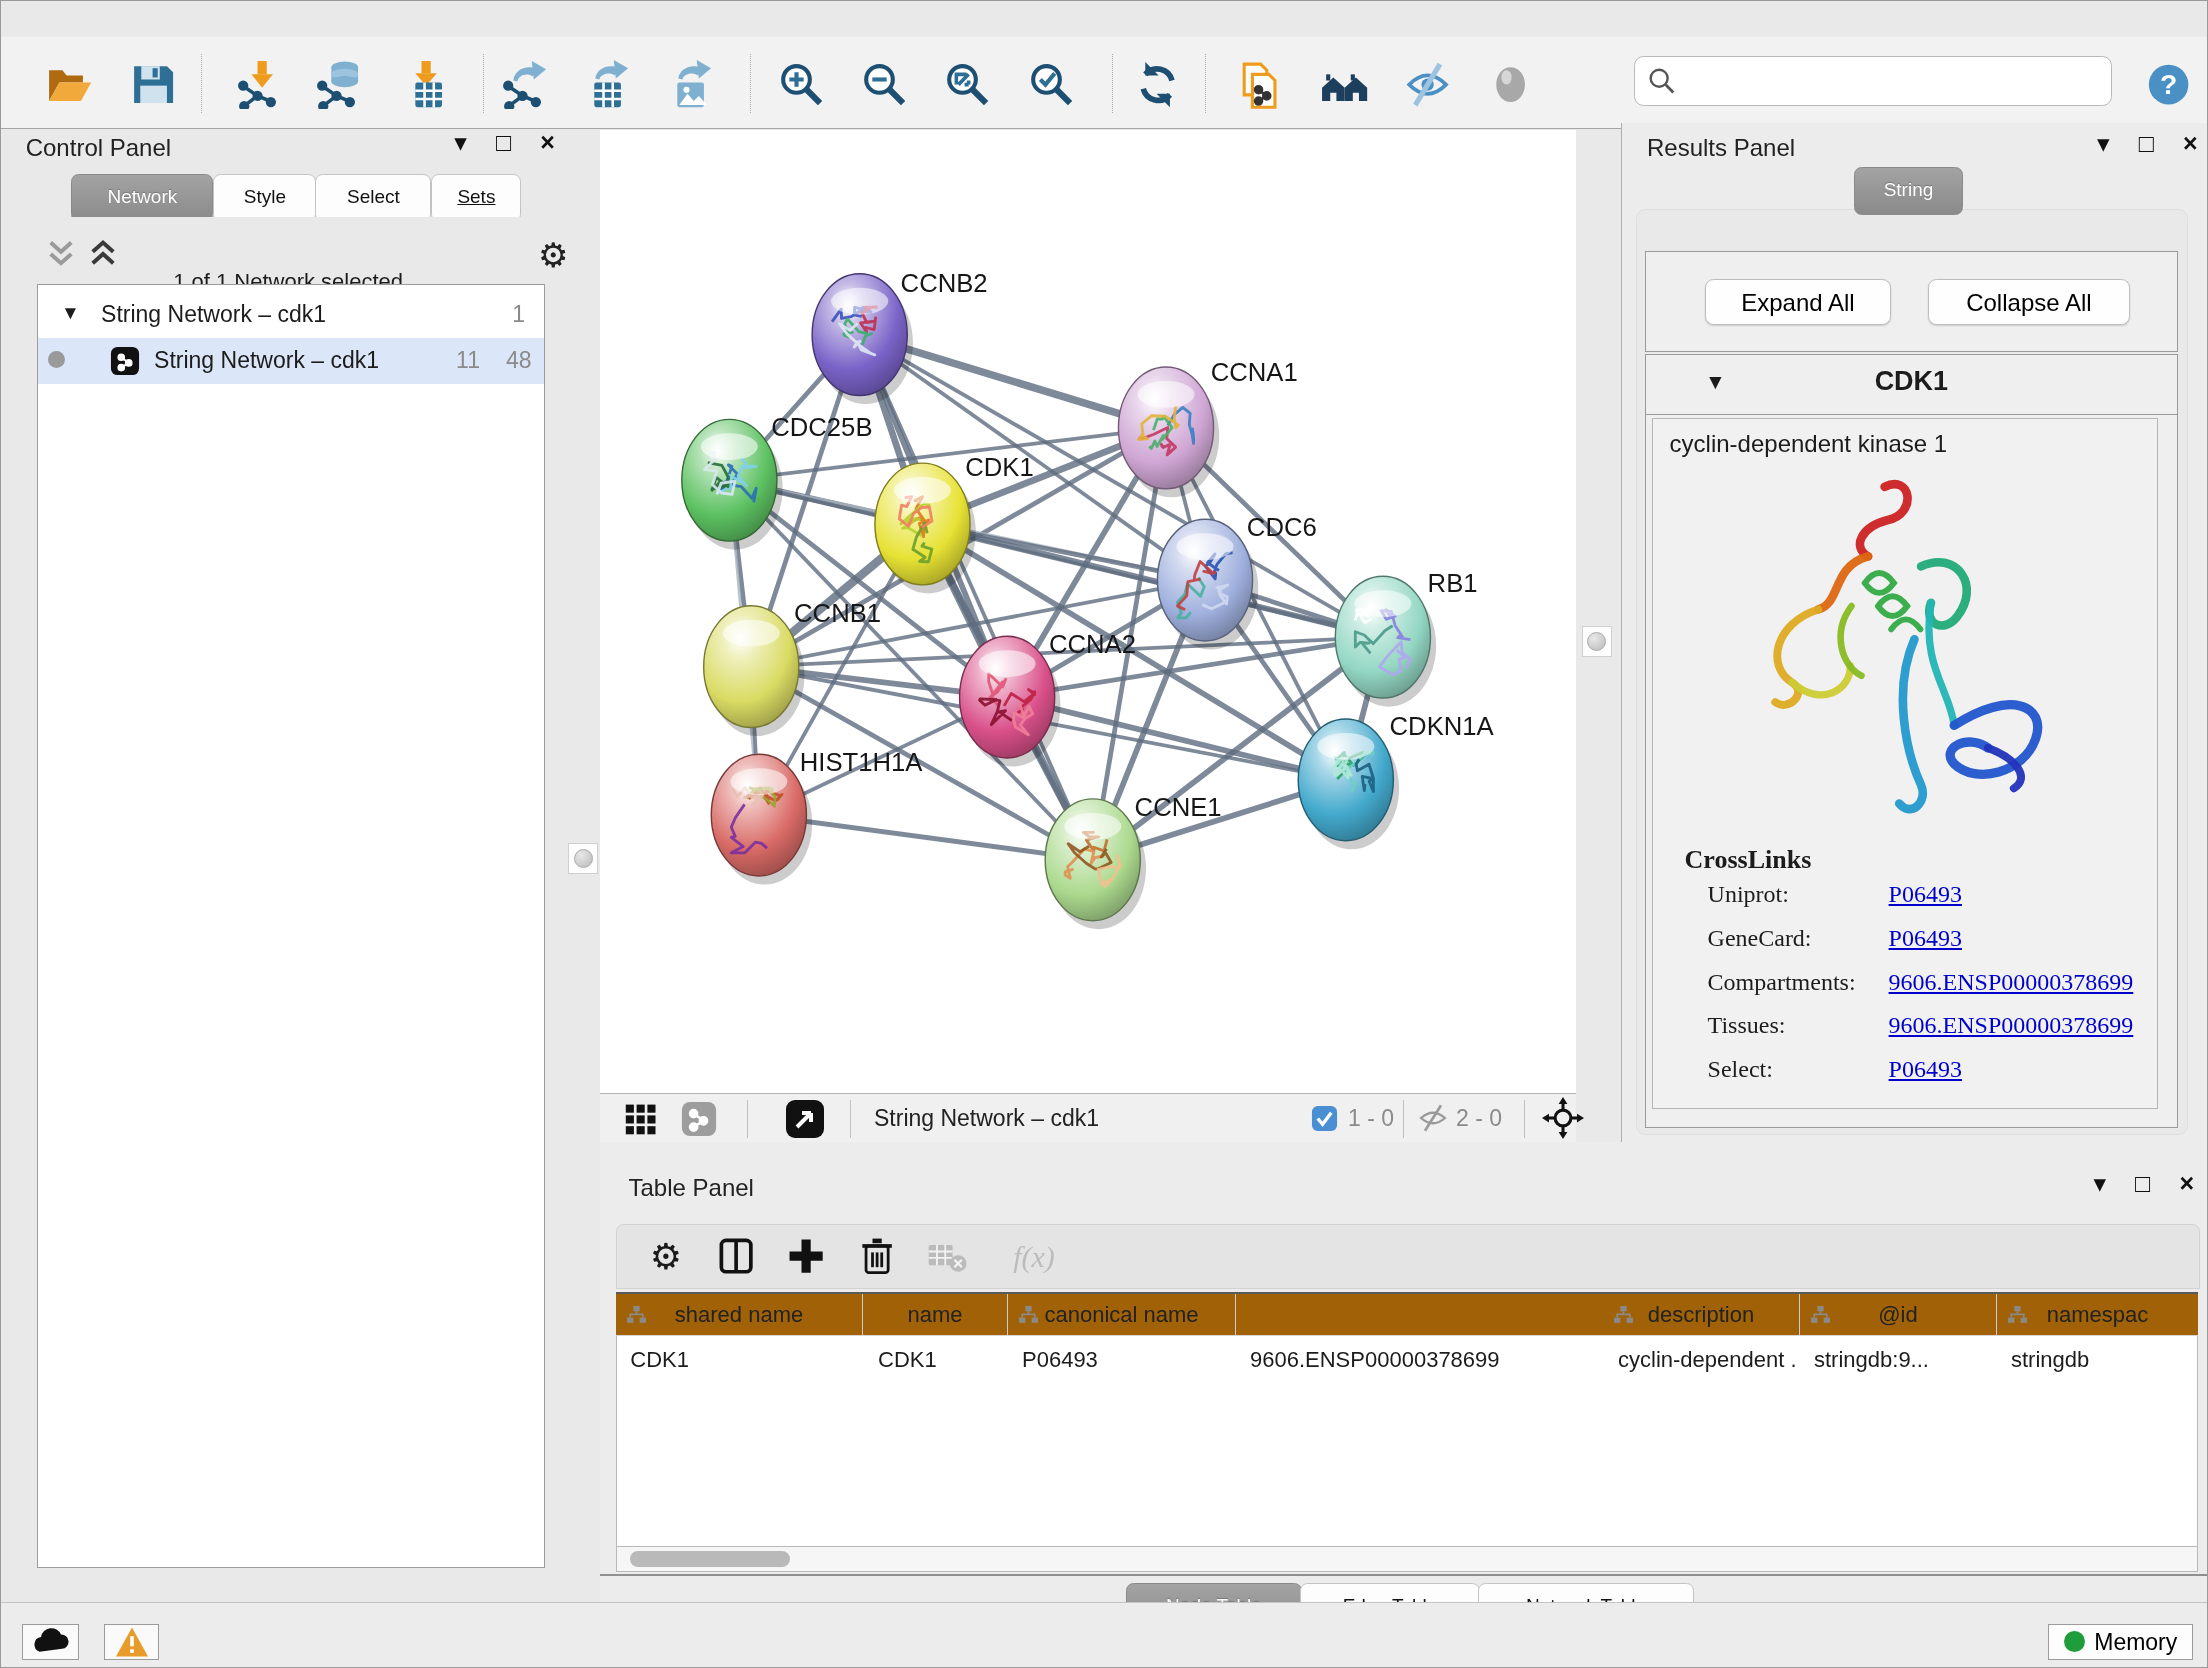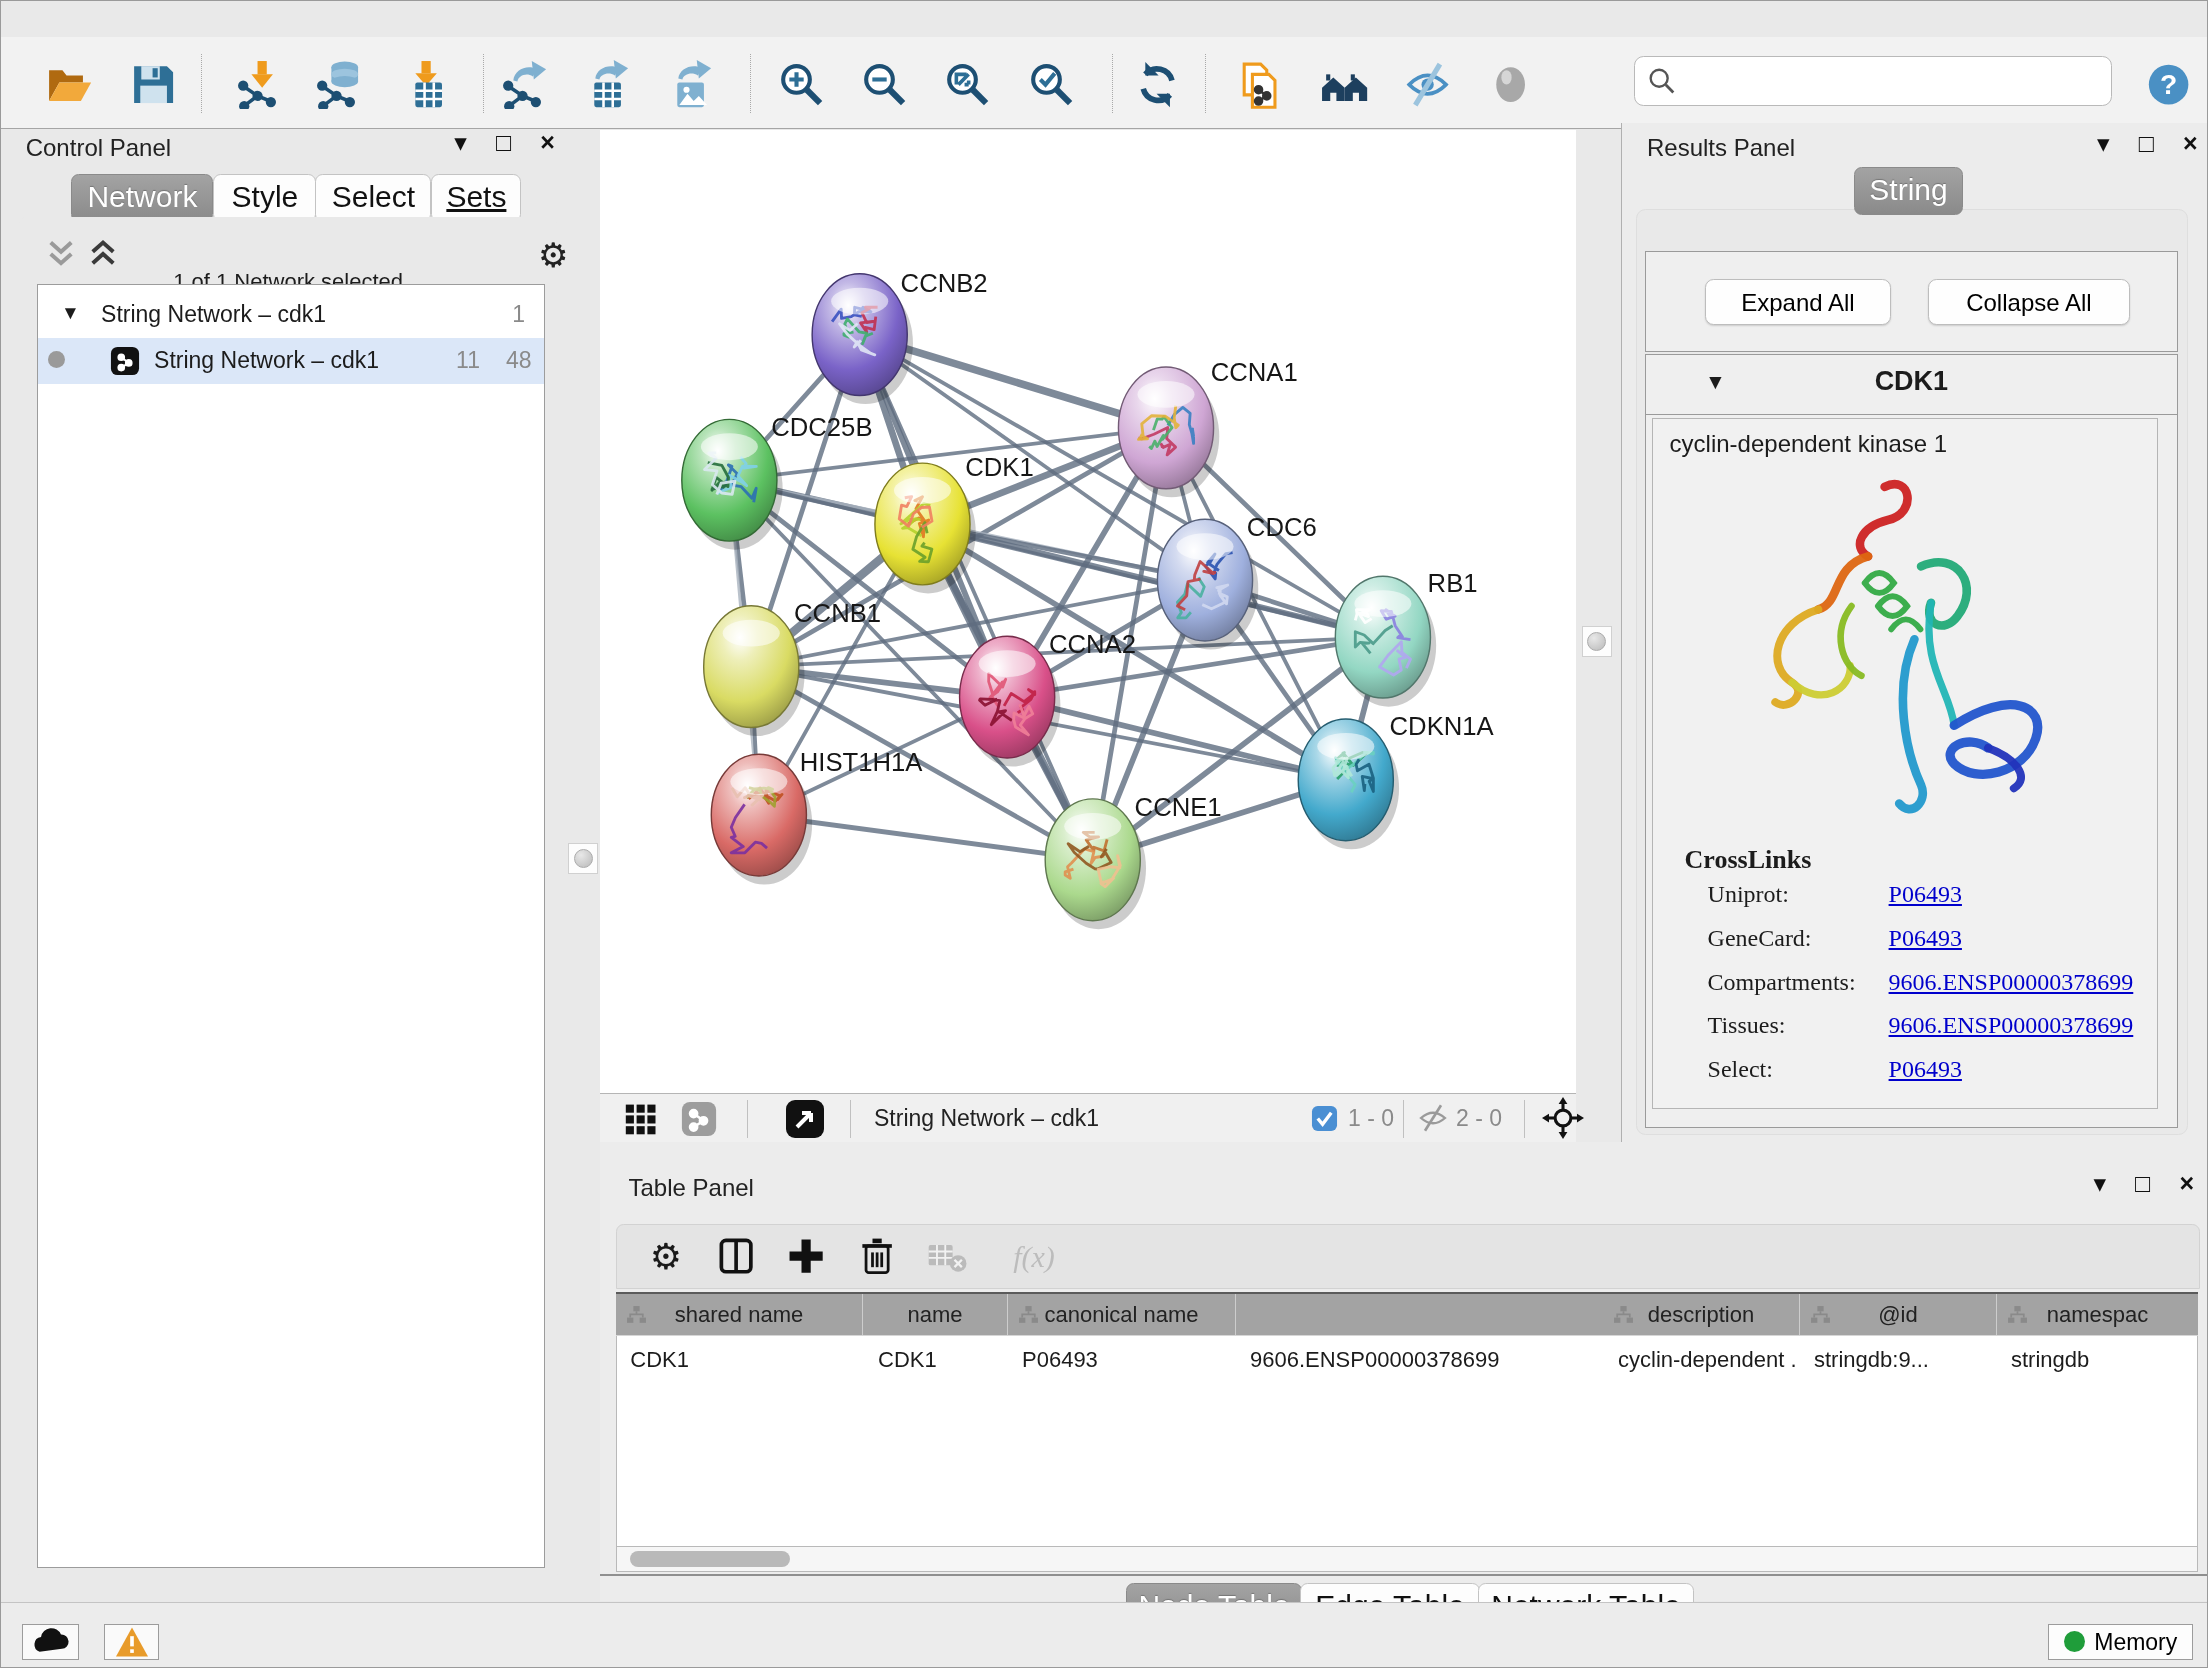--- a/index.html
+++ b/index.html
@@ -20,21 +20,21 @@
   .tsep{position:absolute;top:17px;width:0;height:59px;border-left:1.9px dotted #a9a9a9;}
   .searchbox{position:absolute;left:1633px;top:19px;width:476px;height:48px;border:1.9px solid #b9b9b9;
              border-radius:9.5px;background:#fff;}
   .searchbox input{position:absolute;left:49px;top:3.8px;width:409px;height:36px;border:none;outline:none;
                    font-size:23px;font-family:"Liberation Sans",sans-serif;background:transparent;}
   
   .panel-title{font-size:24px;color:#222;}
   .winbtn{font-size:25px;color:#111;display:inline-block;margin-left:25px;cursor:pointer;line-height:25px;}
   
   .ctl-tab,.rp-tab,.bt-tab{position:absolute;height:46px;border:1px solid #c3c3c3;background:#fdfdfd;
-       border-radius:7.6px;font-size:30px;text-align:center;line-height:44px;cursor:pointer;color:#111;}
+       border-radius:7.6px;font-size:19px;text-align:center;line-height:44px;cursor:pointer;color:#111;}
   .tab-active{background:linear-gradient(#a3a3a3,#8a8a8a);color:#fff;border-color:#8a8a8a;
               text-shadow:0 -1px 1px rgba(0,0,0,.25);}
   .graybox{background:#e9e9e9;border-radius:9.5px;}
   .whitebox{background:#fff;border:1.9px solid #9c9c9c;}
   .treerow{position:absolute;left:0;width:100%;height:46px;font-size:23px;}
   .count{color:#8a8a8a;}
   
   .network-view{left:599px;top:129px;width:976px;height:963px;background:#ffffff;}
   .net-toolbar{left:599px;top:1092px;width:976px;height:49px;background:#f0f0f0;
                border-top:1.9px solid #b5b5b5;border-bottom:1px solid #c6c6c6;}
@@ -51,21 +51,21 @@
        font-size:24px;text-align:center;line-height:44px;cursor:pointer;box-shadow:0 1px 1.9px rgba(0,0,0,.15);}
   .serif{font-family:"Liberation Serif",serif;}
   .xlink{color:#0000cc;text-decoration:underline;cursor:pointer;}
   .xl-row{position:absolute;left:0;width:100%;height:44px;font-size:24px;}
   
   .table-panel{left:599px;top:1143px;width:1609px;height:457px;background:#ececec;}
   .tp-toolbar{position:absolute;left:16px;top:80px;width:1582px;height:63px;background:#e4e4e4;
               border:1px solid #d2d2d2;border-radius:7.6px 7.6px 0 0;}
   .tpi{position:absolute;top:7.6px;width:48px;height:48px;border:none;background:transparent;padding:1.9px;cursor:pointer;}
   .tpi svg{width:100%;height:100%;}
-  .thead{position:absolute;left:16px;top:148px;width:1582px;height:44px;background:#a3a3a3;
+  .thead{position:absolute;left:16px;top:148px;width:1582px;height:44px;background:#a16207;
          border-top:2.9px solid #5a5a5a;border-bottom:1px solid #d6d6d6;box-sizing:border-box;}
   .th{position:absolute;top:0;height:100%;font-size:22px;color:#222;text-align:center;line-height:42px;
       border-right:1px solid #cdcdcd;box-sizing:border-box;cursor:pointer;overflow:hidden;white-space:nowrap;}
   .th svg{position:absolute;left:9.5px;top:11.4px;}
   .tbody{position:absolute;left:16px;top:192px;width:1582px;height:211px;background:#fff;
          border:1px solid #b9b9b9;border-top:none;box-sizing:border-box;}
   .td{position:absolute;top:7.6px;height:32px;font-size:22px;line-height:32px;white-space:nowrap;overflow:hidden;}
   .hscroll{position:absolute;left:16px;top:403px;width:1582px;height:25px;background:#f6f6f6;
            border:1px solid #b9b9b9;border-top:none;box-sizing:border-box;}
   .hthumb{position:absolute;left:13.3px;top:3.8px;width:160px;height:16px;border-radius:8.6px;background:#b9b9b9;cursor:pointer;}

